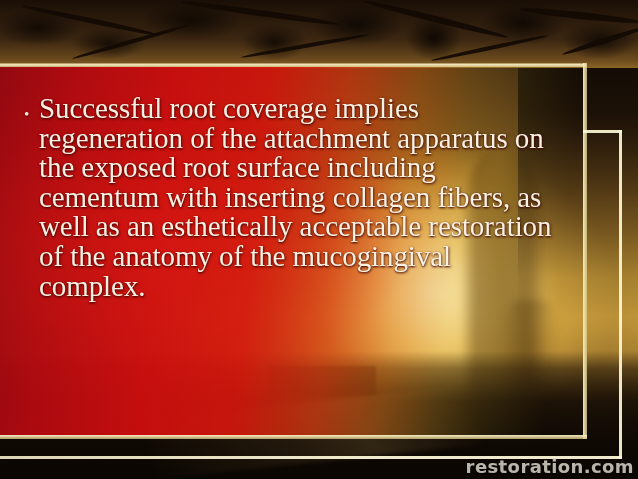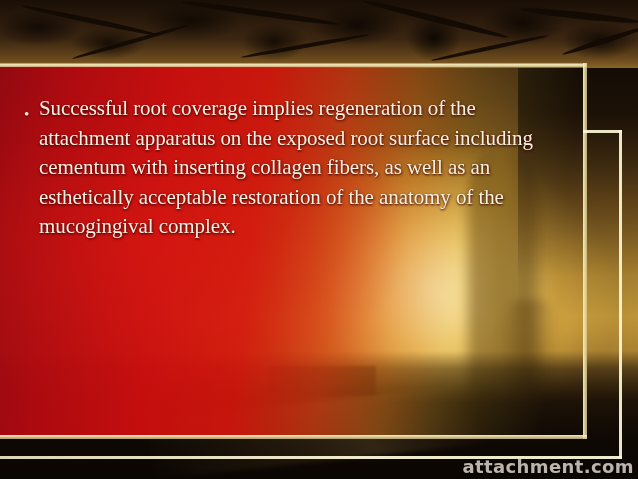--- a/index.html
+++ b/index.html
@@ -255,21 +255,21 @@
     width: 15px;
     margin-top: 13px;
     color: #f7ead6;
     font-size: 15px;
     line-height: 1;
     text-shadow: 0 1px 2px rgba(60,0,0,0.75);
   }
   .body-text {
     flex: 1 1 auto;
     color: #fbf1e2;
-    font-size: 21px;
+    font-size: 29px;
     line-height: 29.6px;
     letter-spacing: -0.08px;
     text-shadow:
       0 1px 2px rgba(70,4,4,0.85),
       1px 1px 3px rgba(40,2,2,0.55);
   }
 
   
   .watermark {
     position: absolute;
@@ -320,15 +320,15 @@
   <div class="frame2-right"></div>
   <div class="frame2-bottom"></div>
 
   <div class="content">
     <div class="bullet-row">
       <div class="bullet-dot">•</div>
       <div class="body-text">Successful root coverage implies regeneration of the attachment apparatus on the exposed root surface including cementum with inserting collagen fibers, as well as an esthetically acceptable restoration of the anatomy of the mucogingival complex.</div>
     </div>
   </div>
 
-  <div class="watermark">attachment.com</div>
+  <div class="watermark">restoration.com</div>
 
 </div>
 
 </body></html>

